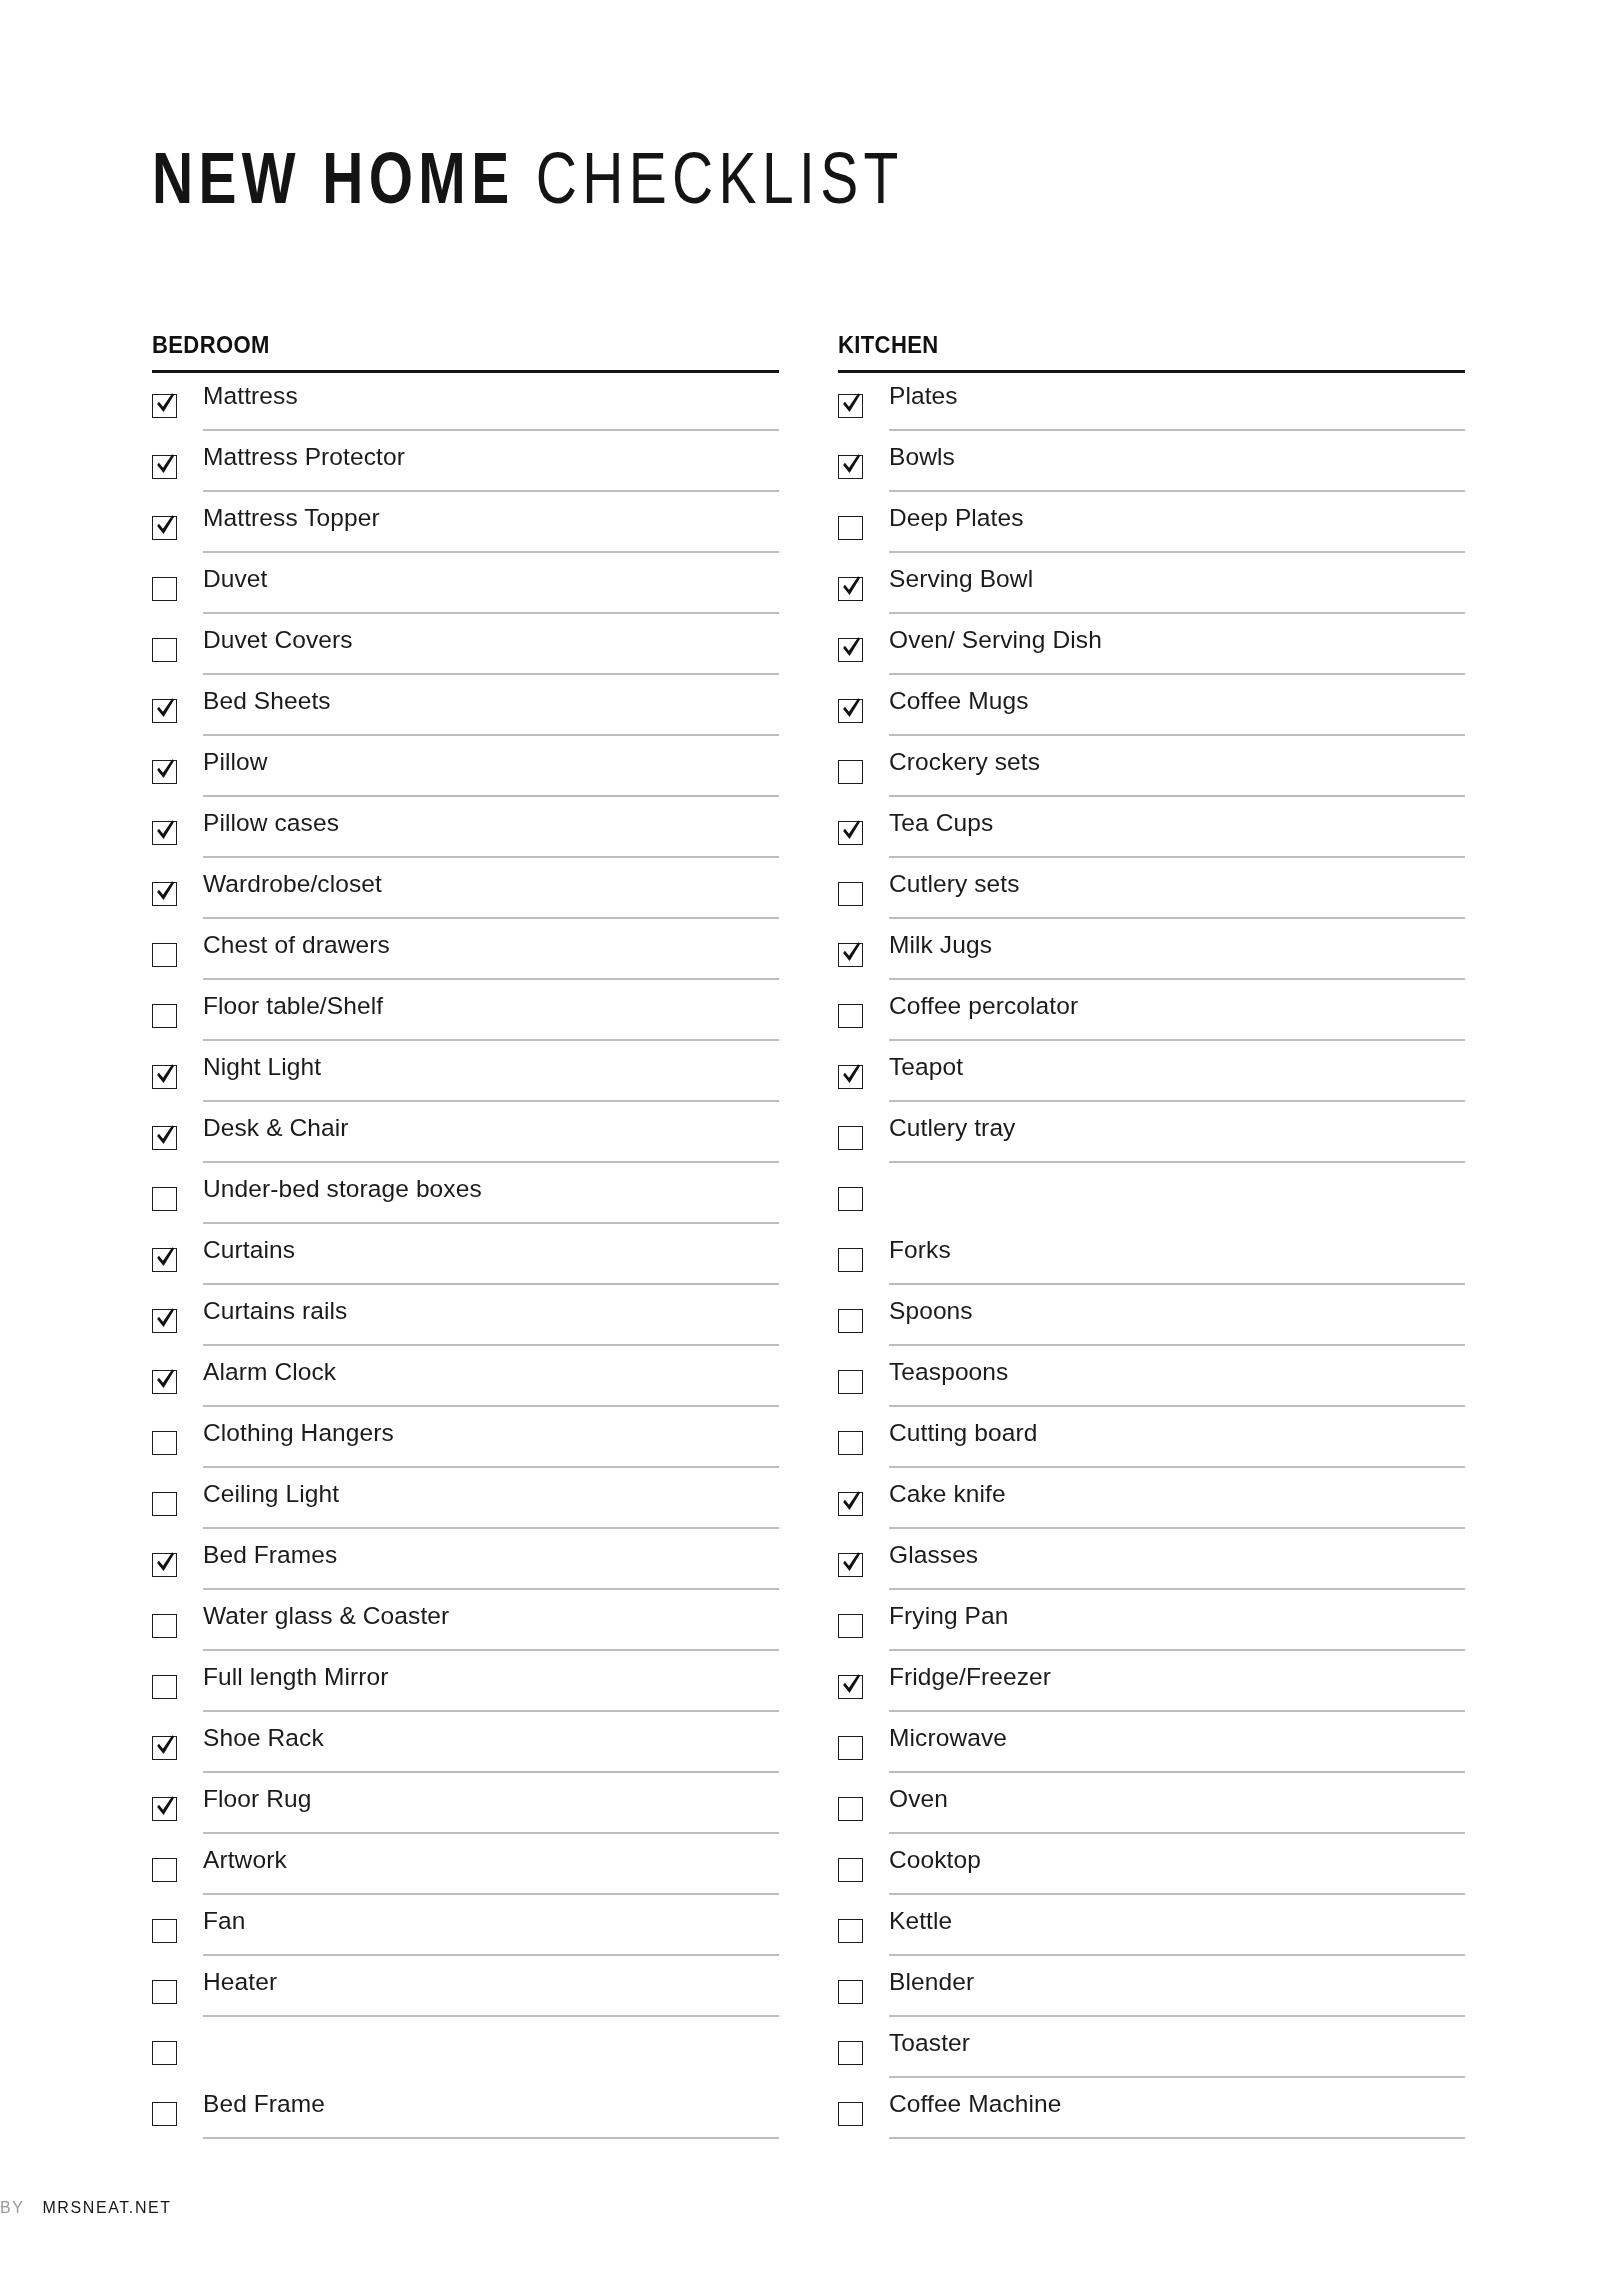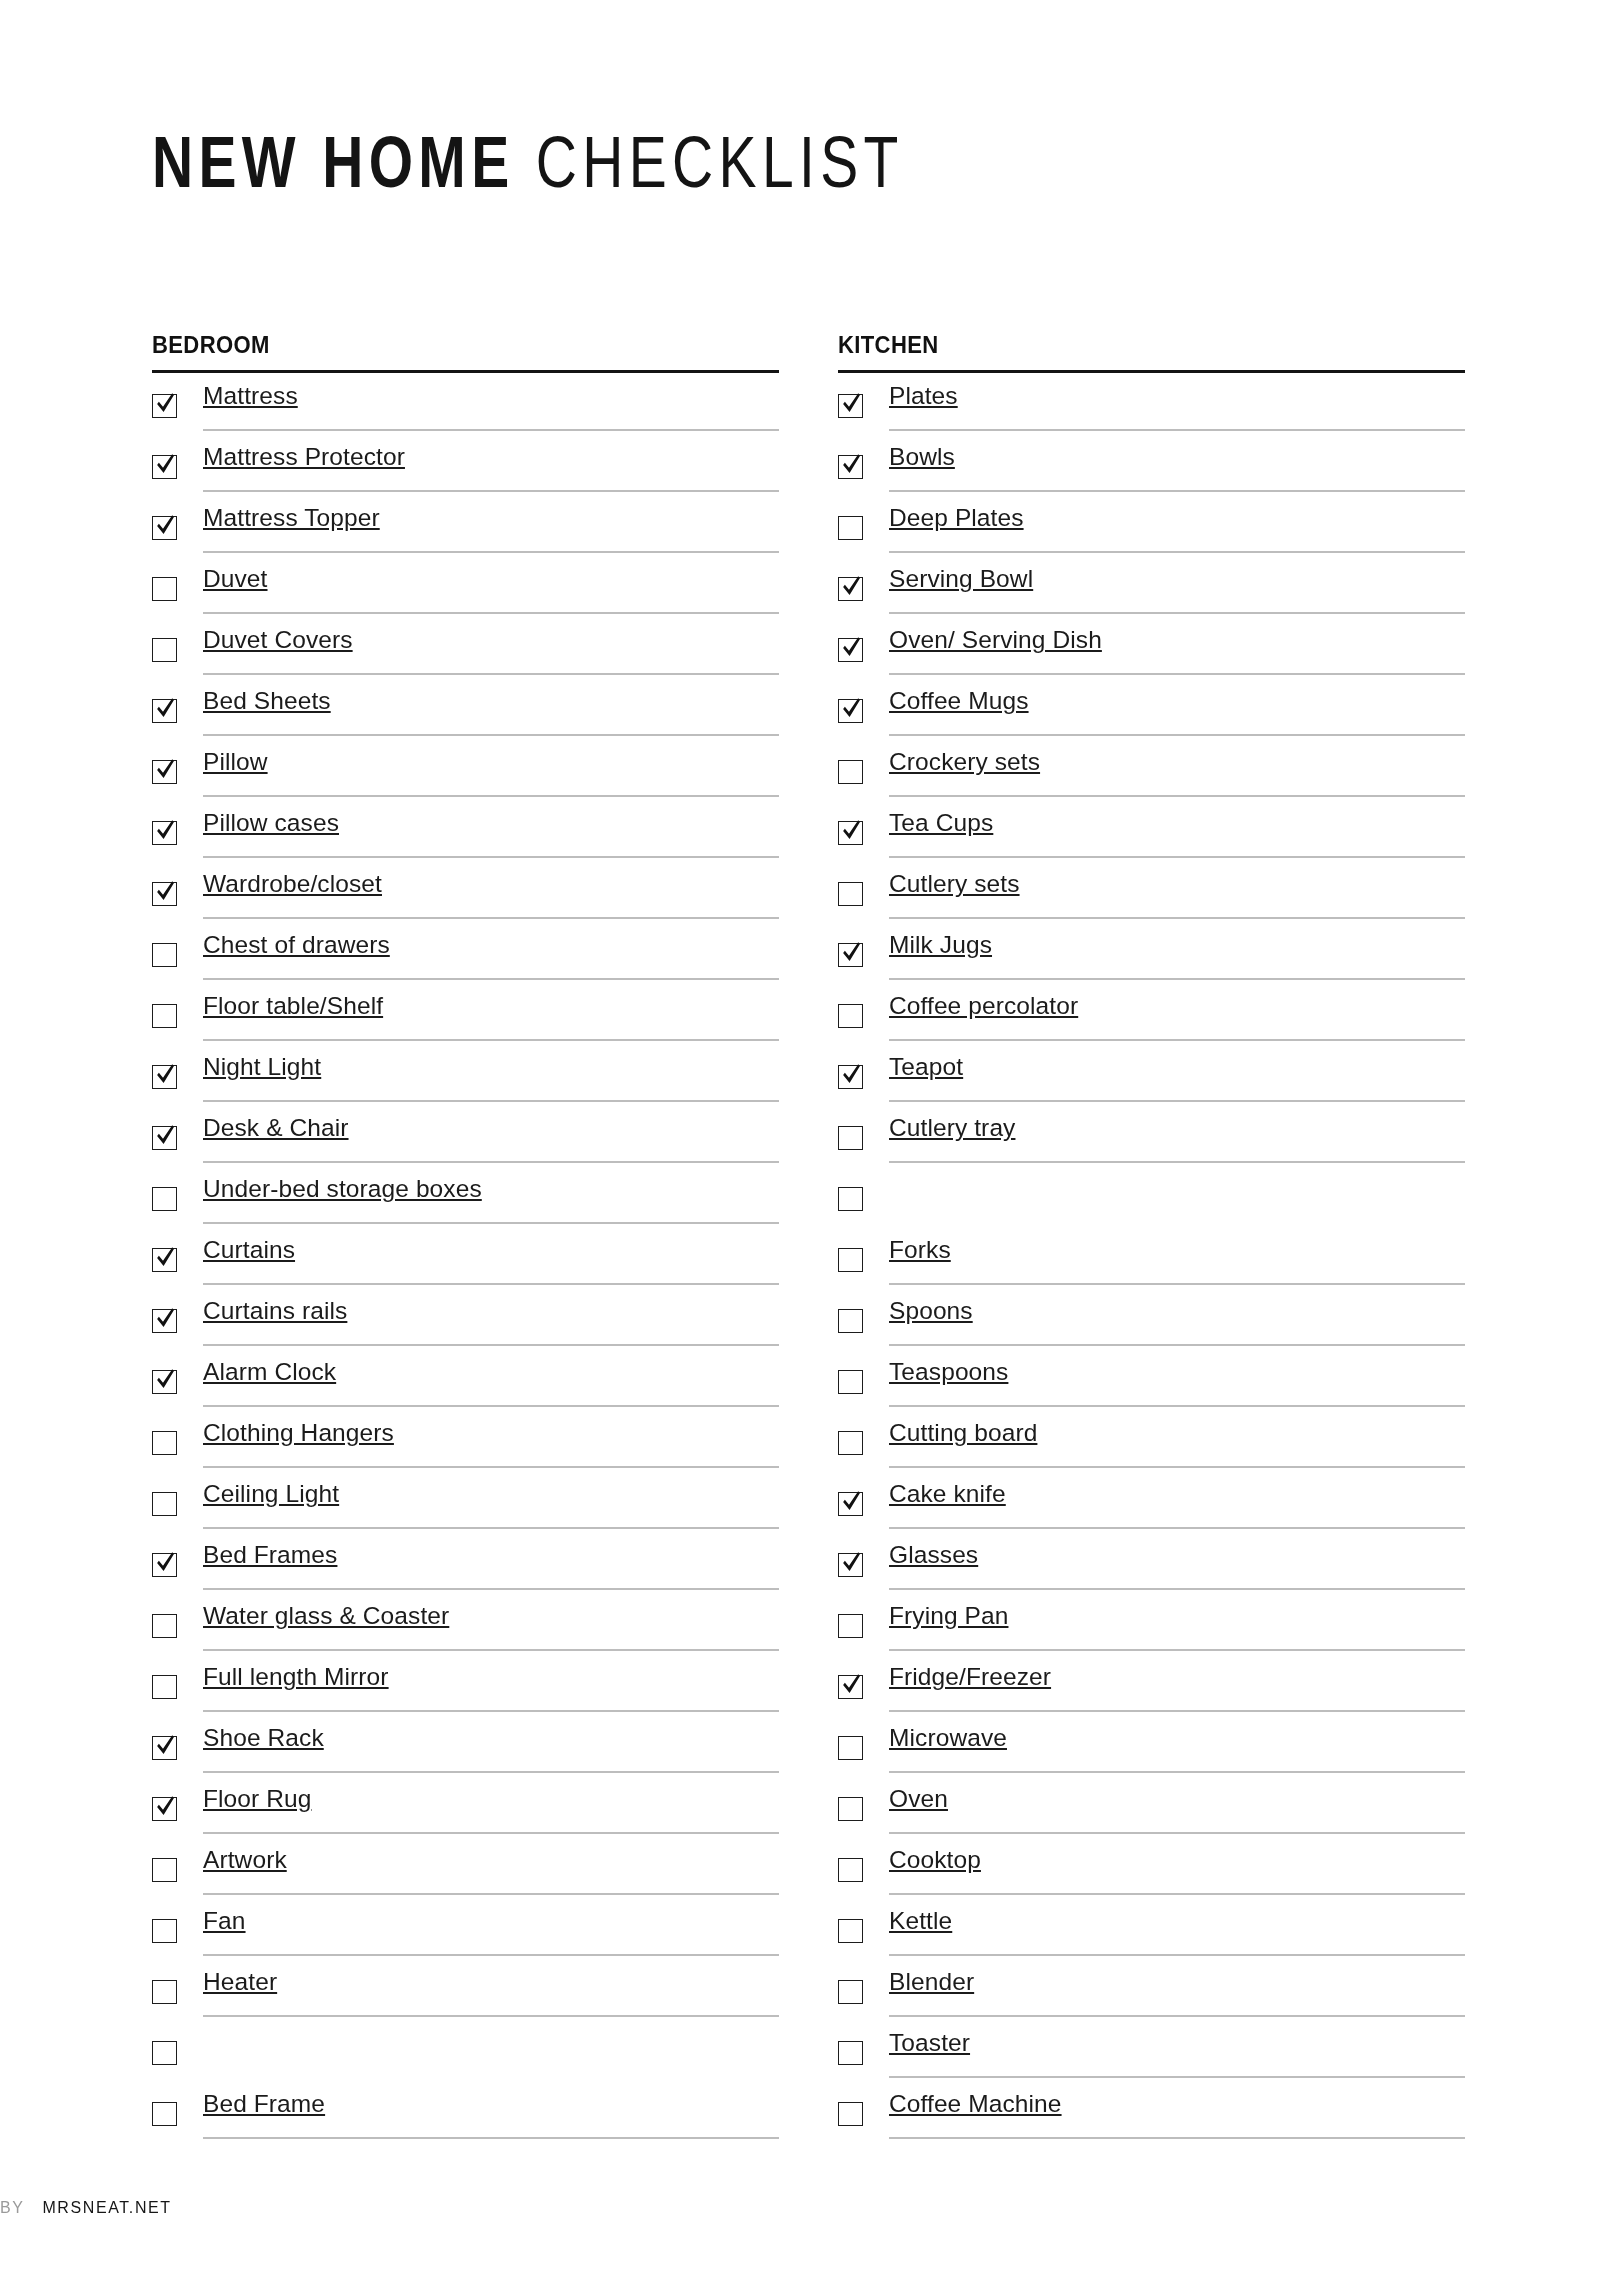--- a/index.html
+++ b/index.html
@@ -20,21 +20,21 @@
     width: 1621px;
     height: 2293px;
     position: relative;
     box-sizing: border-box;
   }
 
   
   .title-wrap {
     position: absolute;
     left: 152px;
-    top: 125px;
+    top: 141px;
     white-space: nowrap;
   }
   .title {
     font-family: "Liberation Sans Narrow", "Liberation Sans", sans-serif;
     font-size: 73px;
     line-height: 1;
     letter-spacing: 6.9px;
     color: #141414;
     display: inline-block;
     transform: scaleX(0.78);
@@ -121,21 +121,20 @@
     display: flex;
     align-items: flex-start;
     padding-top: 10.8px;
   }
   .item-label {
     font-size: 24.5px;
     font-weight: 400;
     color: #1b1b1b;
     line-height: 1.1;
     letter-spacing: 0.1px;
-    text-decoration: underline;
   }
 
   
   .footer {
     position: absolute;
     left: 0;
     top: 2199px;
     width: 1621px;
     text-align: left;
     font-family: "Liberation Sans Narrow", "Liberation Sans", sans-serif;

